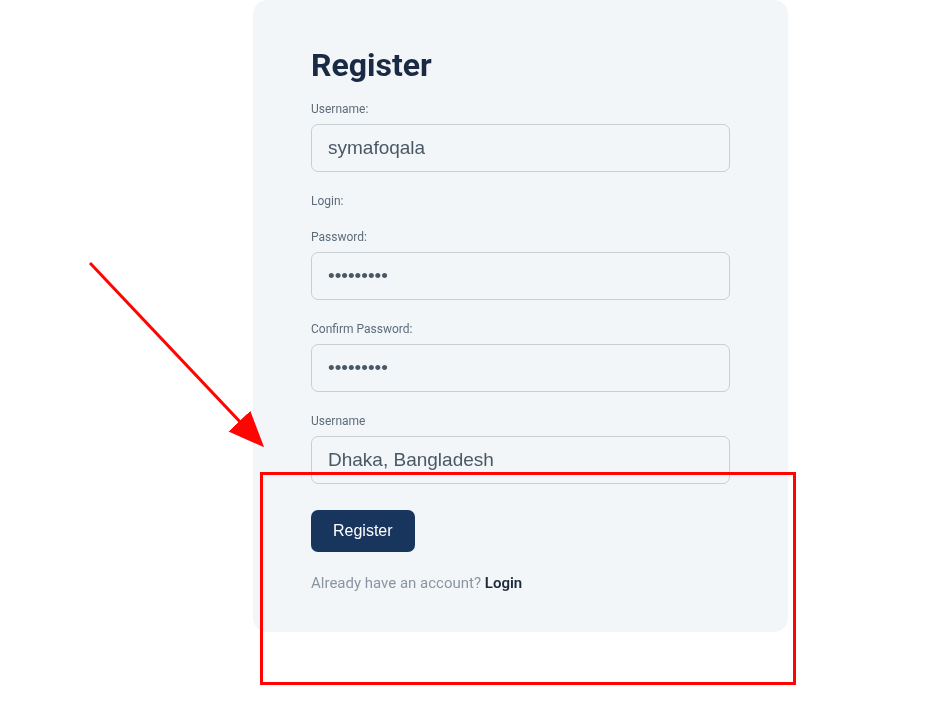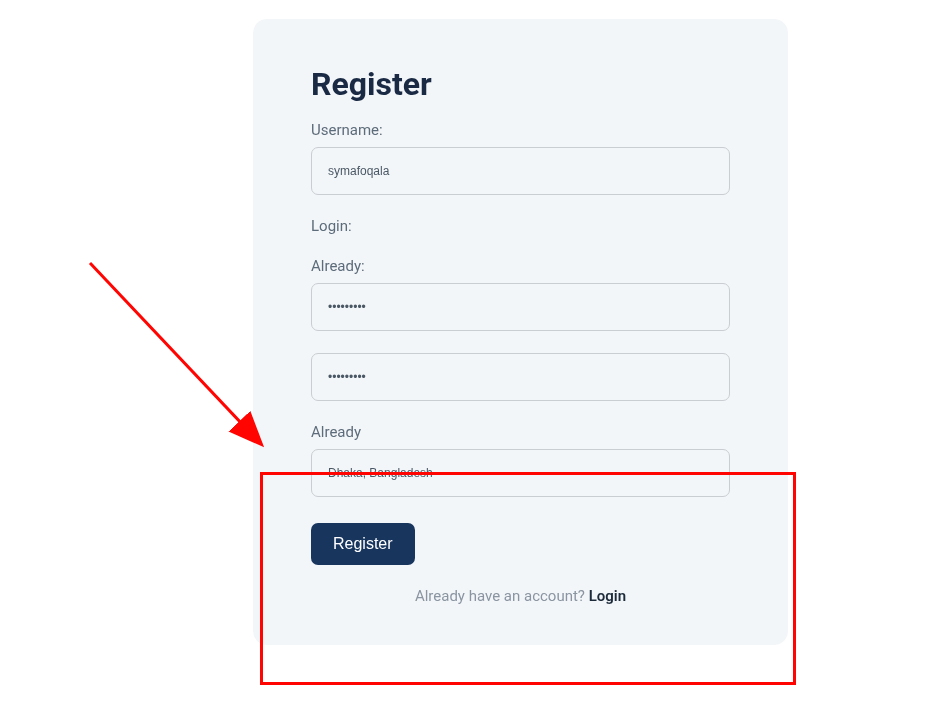--- a/index.html
+++ b/index.html
@@ -15,42 +15,41 @@
       position: relative;
     }
     .form-card {
       position: absolute;
       left: 253px;
       top: 0;
       width: 535px;
       background: #f3f6f9;
       border-radius: 14px;
       padding: 46px 58px 40px 58px;
-      margin-top: 19px;
     }
     .form-title {
       font-size: 32px;
       font-weight: 700;
       color: #1a2a44;
       margin-bottom: 18px;
     }
     .form-group {
       margin-bottom: 22px;
     }
     .form-label {
       display: block;
-      font-size: 15px;
+      font-size: 12px;
       color: #5d6c7a;
       margin-bottom: 8px;
     }
     .form-input {
       width: 100%;
       height: 48px;
       padding: 0 16px;
-      font-size: 12px;
+      font-size: 19px;
       color: #4a5866;
       background: #f3f6f8;
       border: 1px solid #c9ced3;
       border-radius: 7px;
       outline: none;
     }
     .form-input::placeholder {
       color: #4a5866;
     }
     .submit-button {
@@ -58,21 +57,20 @@
       color: #ffffff;
       border: none;
       border-radius: 7px;
       padding: 12px 22px;
       font-size: 16px;
       font-weight: 500;
       cursor: pointer;
       margin-top: 4px;
     }
     .footer-text {
-      text-align: center;
       margin-top: 22px;
       font-size: 15px;
       color: #8a95a1;
     }
     .login-link {
       color: #1c2a3a;
       font-weight: 600;
       text-decoration: none;
       cursor: pointer;
     }
@@ -101,30 +99,31 @@
   <div class="form-group">
     <label class="form-label">Username:</label>
     <input type="text" class="form-input" value="symafoqala" style="">
   </div>
 
   <div class="form-group">
     <label class="form-label">Login:</label>
   </div>
 
   <div class="form-group">
-    <label class="form-label">Already:</label>
+    <label class="form-label">Password:</label>
     <input type="password" class="form-input" value="•••••••••" style="">
   </div>
 
   <div class="form-group">
+    <label class="form-label">Confirm Password:</label>
     <input type="password" class="form-input" value="•••••••••" style="">
   </div>
 
   <div class="form-group">
-    <label class="form-label">Already</label>
+    <label class="form-label">Username</label>
     <input type="text" class="form-input" value="Dhaka, Bangladesh" style="">
   </div>
 
   <button class="submit-button">Register</button>
 
   <div class="footer-text">
     <span>Already have an account? </span><a class="login-link">Login</a>
   </div>
 </div>
 

